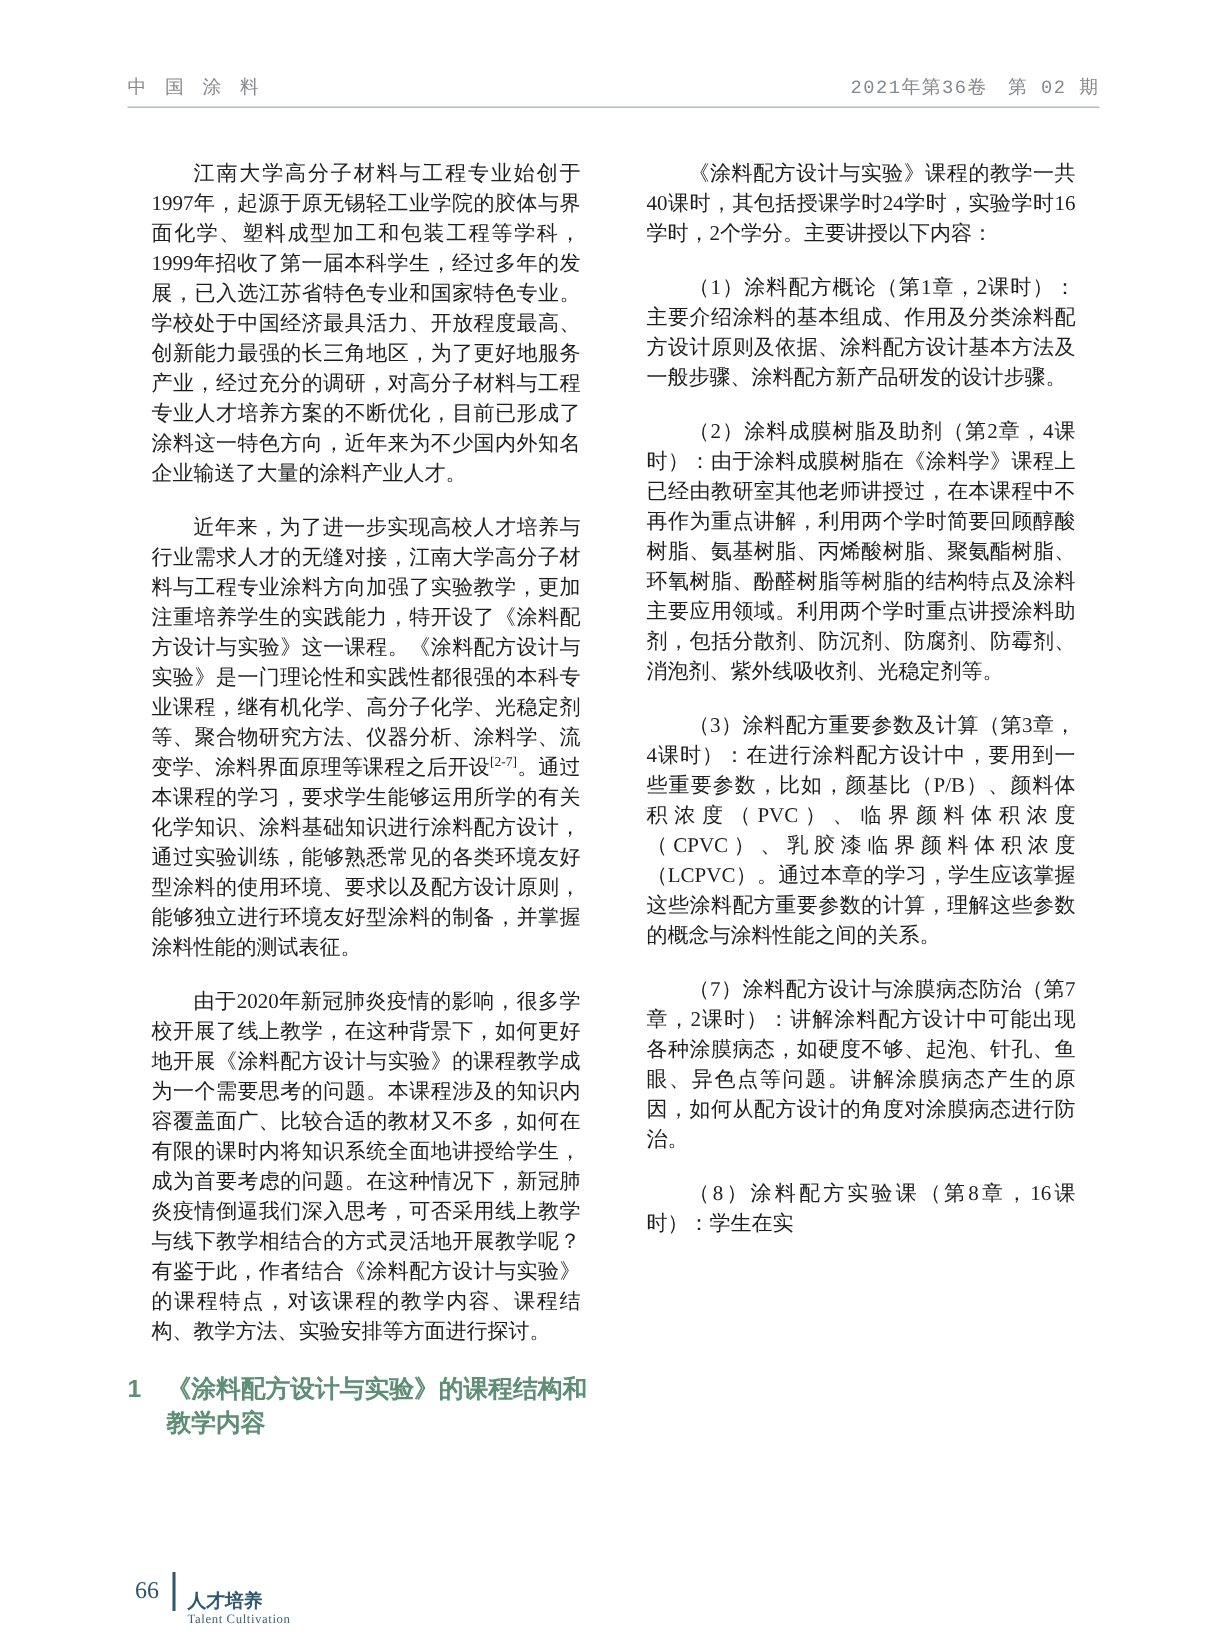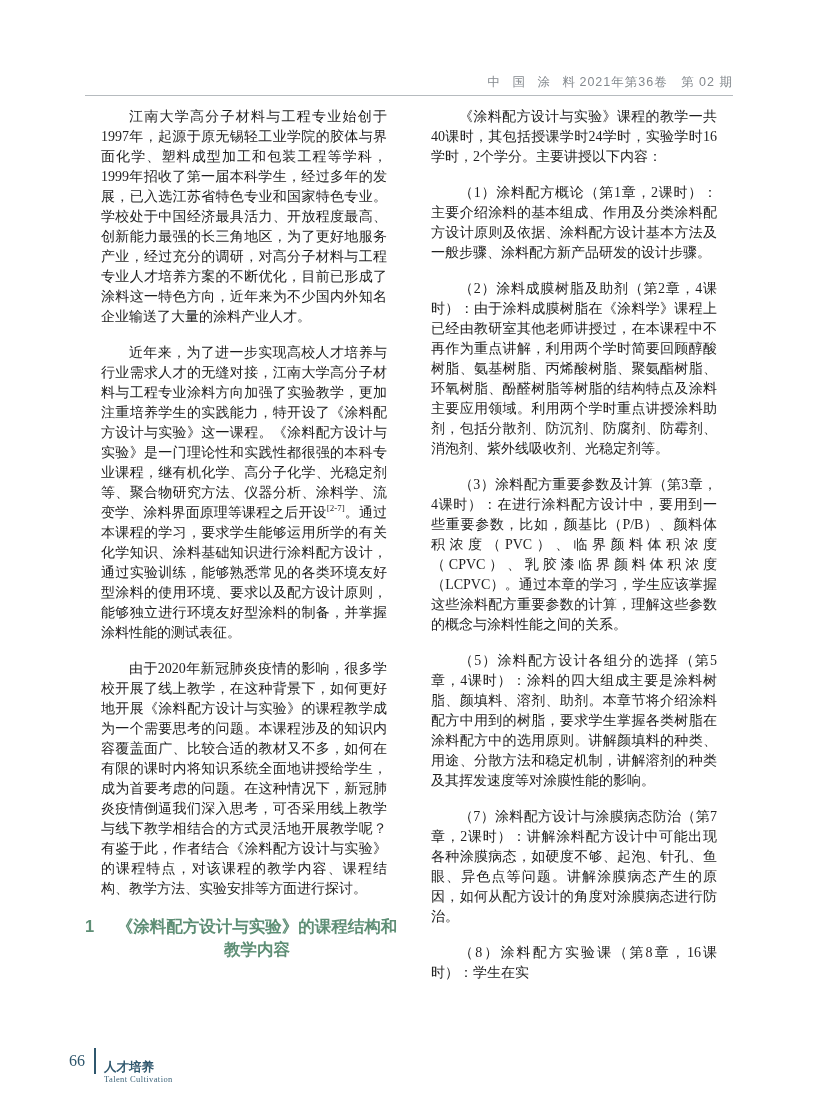--- a/index.html
+++ b/index.html
@@ -16,38 +16,37 @@
     color: #1e1e1e;
   }
 
   
   .page-header {
     position: absolute;
     left: 85px;
     top: 50px;
     width: 648px;
     display: flex;
-    justify-content: flex-end;
+    justify-content: space-between;
     align-items: flex-end;
     border-bottom: 1px solid #b6bbbf;
     padding-bottom: 4px;
     box-sizing: border-box;
   }
   .journal-name {
     font-family: "Liberation Sans", "DejaVu Sans", sans-serif;
     font-size: 12.5px;
     letter-spacing: 4.5px;
     color: #83888d;
   }
   .issue-info {
-    font-family: Liberation Sans, sans-serif;
+    font-family: Liberation Mono, monospace;
     font-size: 12.5px;
     letter-spacing: 1px;
     color: #83888d;
-    margin-top: 24px;
   }
 
   
   .columns {
     position: absolute;
     left: 85px;
     top: 91px;
     width: 648px;
     display: flex;
     gap: 12px;
@@ -79,27 +78,26 @@
     font-weight: bold;
     font-size: 16.5px;
     line-height: 23px;
     text-align: left;
   }
   .section-heading .sec-num {
     flex: 0 0 26px;
   }
   .section-heading .sec-title {
     flex: 1;
-    text-align: center;
   }
 
   
   .page-footer {
     position: absolute;
-    left: 69px;
+    left: 90px;
     top: 1036px;
     display: flex;
     align-items: center;
     color: #2f576d;
   }
   .page-num {
     font-size: 16px;
     margin-right: 9px;
     font-family: "Liberation Serif", "DejaVu Serif", serif;
   }
@@ -148,21 +146,20 @@
       <span class="sec-title">《涂料配方设计与实验》的课程结构和教学内容</span>
     </div>
 
   </div>
 
   <div class="col">
     <p>《涂料配方设计与实验》课程的教学一共40课时，其包括授课学时24学时，实验学时16学时，2个学分。主要讲授以下内容：</p>
     <p>（1）涂料配方概论（第1章，2课时）：主要介绍涂料的基本组成、作用及分类涂料配方设计原则及依据、涂料配方设计基本方法及一般步骤、涂料配方新产品研发的设计步骤。</p>
     <p>（2）涂料成膜树脂及助剂（第2章，4课时）：由于涂料成膜树脂在《涂料学》课程上已经由教研室其他老师讲授过，在本课程中不再作为重点讲解，利用两个学时简要回顾醇酸树脂、氨基树脂、丙烯酸树脂、聚氨酯树脂、环氧树脂、酚醛树脂等树脂的结构特点及涂料主要应用领域。利用两个学时重点讲授涂料助剂，包括分散剂、防沉剂、防腐剂、防霉剂、消泡剂、紫外线吸收剂、光稳定剂等。</p>
     <p>（3）涂料配方重要参数及计算（第3章，4课时）：在进行涂料配方设计中，要用到一些重要参数，比如，颜基比（P/B）、颜料体积浓度（PVC）、临界颜料体积浓度（CPVC）、乳胶漆临界颜料体积浓度（LCPVC）。通过本章的学习，学生应该掌握这些涂料配方重要参数的计算，理解这些参数的概念与涂料性能之间的关系。</p>
-    <p>（5）涂料配方设计各组分的选择（第5章，4课时）：涂料的四大组成主要是涂料树脂、颜填料、溶剂、助剂。本章节将介绍涂料配方中用到的树脂，要求学生掌握各类树脂在涂料配方中的选用原则。讲解颜填料的种类、用途、分散方法和稳定机制，讲解溶剂的种类及其挥发速度等对涂膜性能的影响。</p>
     <p>（7）涂料配方设计与涂膜病态防治（第7章，2课时）：讲解涂料配方设计中可能出现各种涂膜病态，如硬度不够、起泡、针孔、鱼眼、异色点等问题。讲解涂膜病态产生的原因，如何从配方设计的角度对涂膜病态进行防治。</p>
     <p>（8）涂料配方实验课（第8章，16课时）：学生在实</p>
   </div>
 
 </div>
 
 <div class="page-footer">
   <span class="page-num">66</span>
   <span class="footer-divider"></span>
   <span class="footer-col">

